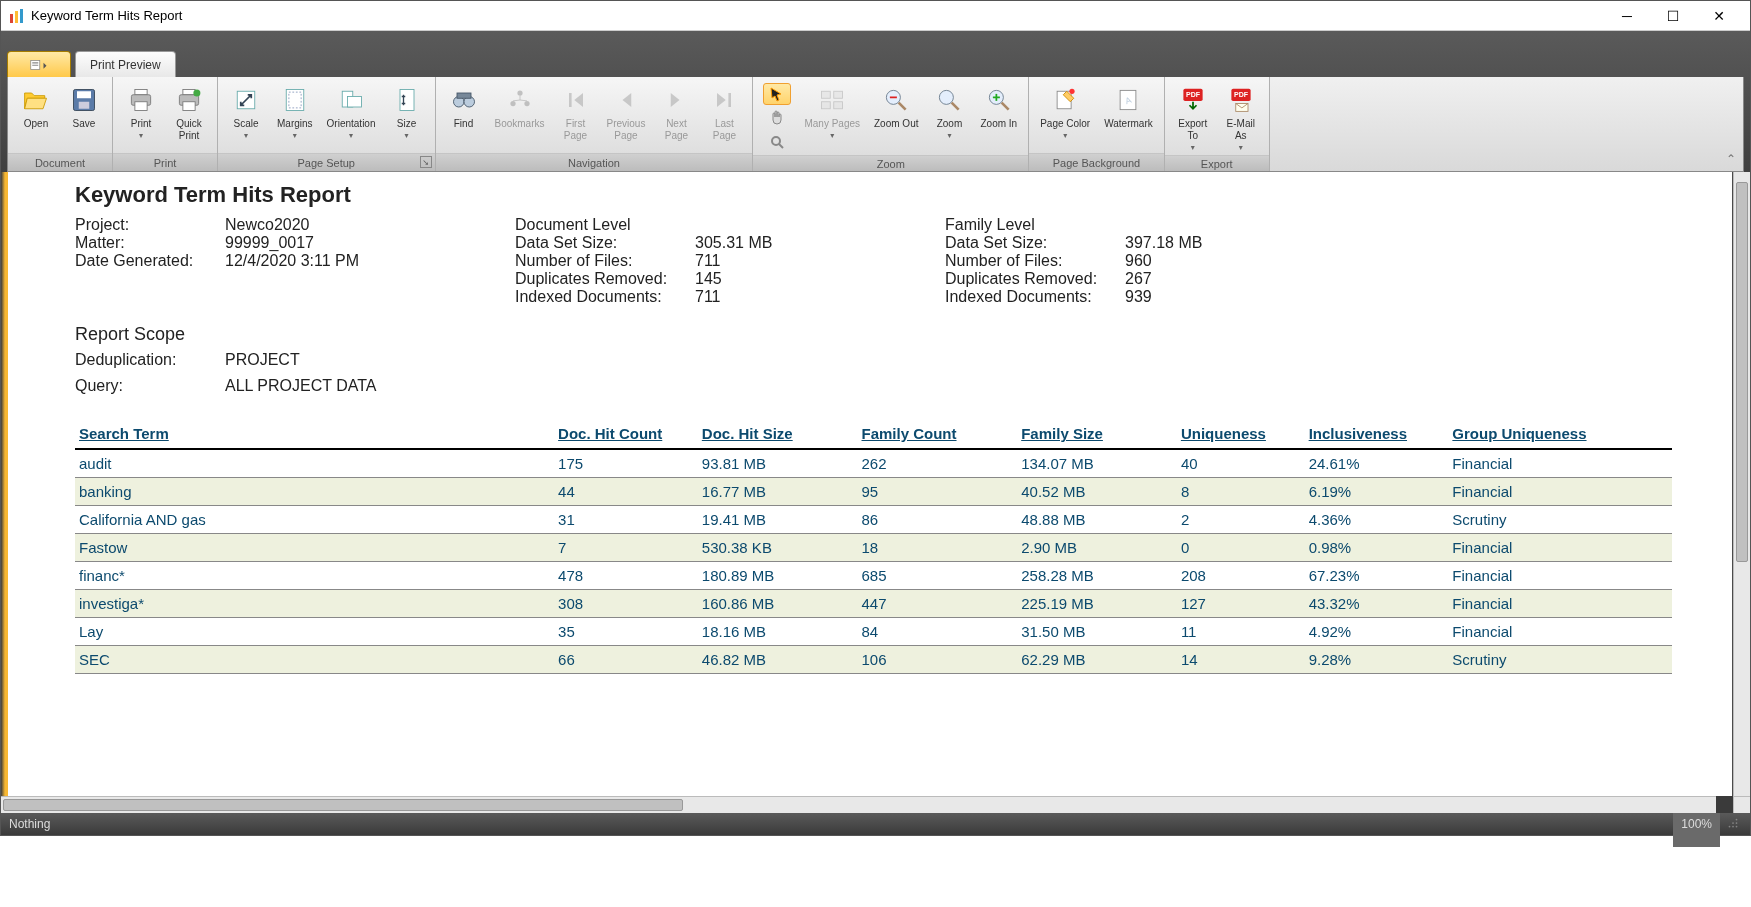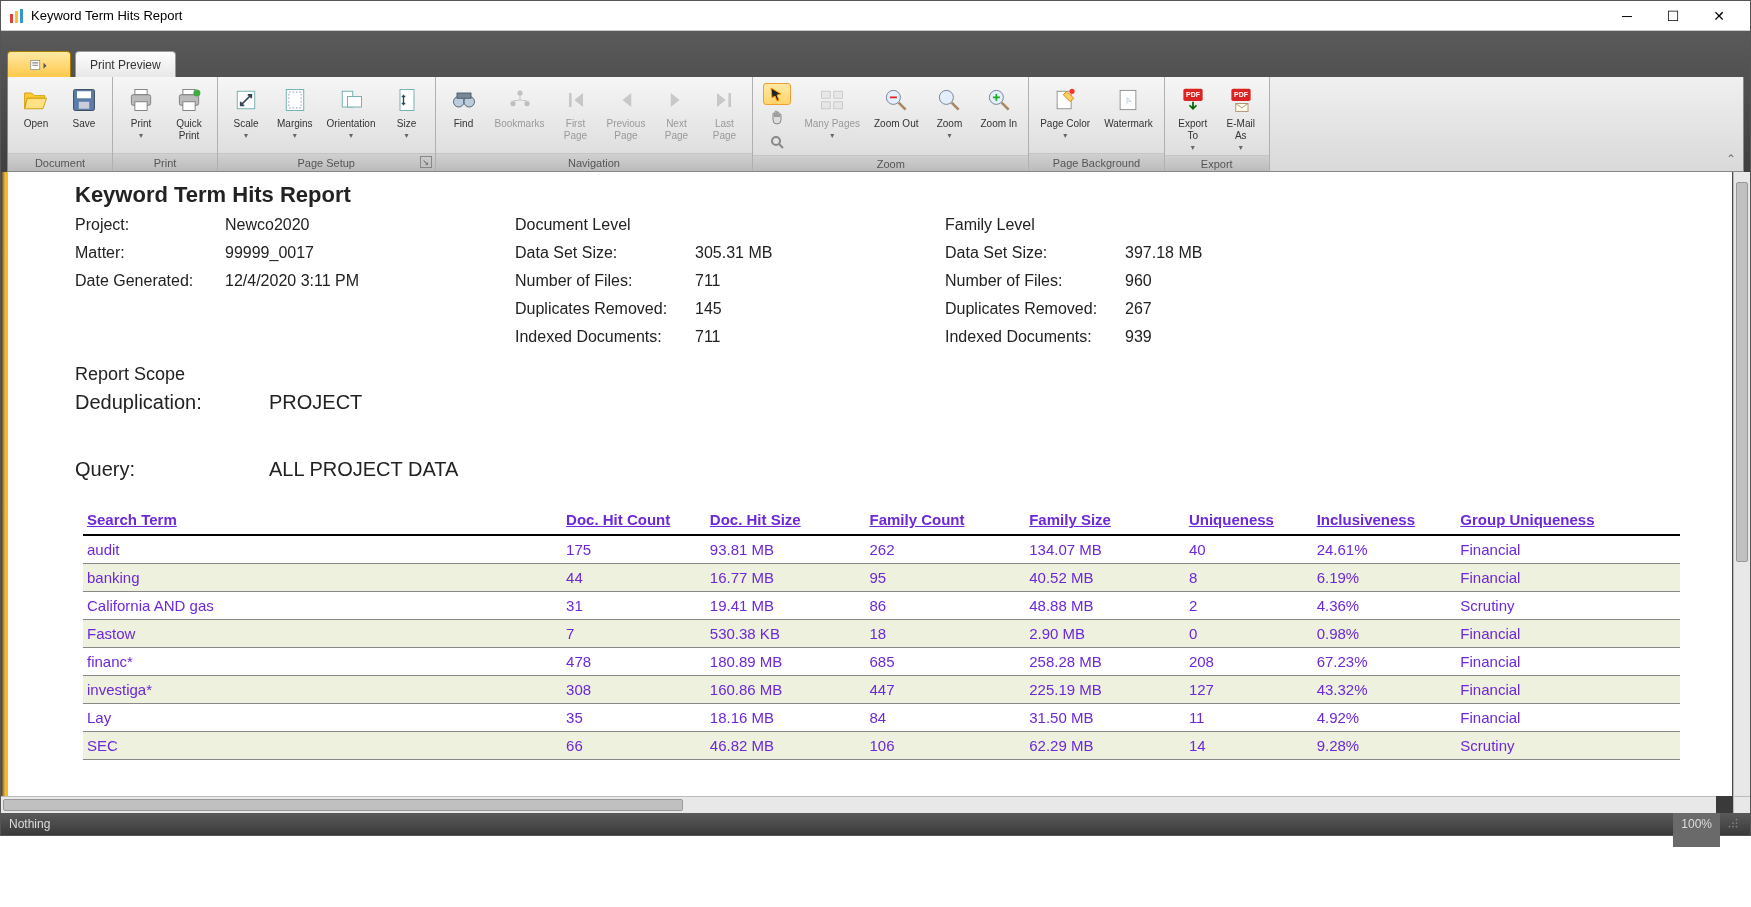--- a/index.html
+++ b/index.html
@@ -50,28 +50,28 @@
 .page { position:absolute; left:14px; right:18px; top:0; bottom:0; background:#fff; padding: 10px 60px 0 60px; overflow:hidden; }
 .scroll-v { position:absolute; right:0; top:0; bottom:0; width:17px; background:#e8e8e8; border-left:1px solid #bbb; }
 .scroll-v .thumb { position:absolute; left:2px; right:2px; top:10px; height:380px; background:#c0c0c0; border:1px solid #999; border-radius:2px; }
 .scroll-row { height:17px; background:#3a3a3a; display:flex; }
 .scroll-h { flex:1; background:#e8e8e8; border-top:1px solid #bbb; position:relative; margin-right:17px; }
 .scroll-h .thumb { position:absolute; top:2px; bottom:2px; left:2px; width:680px; background:#c0c0c0; border:1px solid #999; border-radius:2px; }
 .scroll-corner { width:17px; height:17px; background:#e8e8e8; border-top:1px solid #bbb; border-left:1px solid #bbb; }
 
 
 .report-title { font-size: 22px; font-weight: 600; color: #222; margin-bottom: 8px; }
-.meta-grid { display: grid; grid-template-columns: 150px 200px 90px 180px 160px 90px 180px 120px; font-size: 16px; color: #222; row-gap: 10px; }
+.meta-grid { display: grid; grid-template-columns: 150px 200px 90px 180px 160px 90px 180px 120px; font-size: 16px; color: #222; }
 .meta-grid .lblc { }
 .meta-grid .valc { }
 .meta-grid .colhdr { font-size:16px; }
 .section-title { font-size: 18px; font-weight: 500; margin-top: 18px; color:#222; }
-.scope-grid { display:grid; grid-template-columns: 150px 400px; font-size:20px; row-gap:8px; margin-top:6px; color:#222;gap:44px; }
-
-.data-table { width: 100%; border-collapse: collapse; margin-top: 24px; font-size: 15px; color:#6d28d9; table-layout: fixed; margin-left: 8px; }
+.scope-grid { display:grid; grid-template-columns: 150px 400px; font-size:16px; row-gap:8px; margin-top:6px; color:#222; }
+
+.data-table { width: 100%; border-collapse: collapse; margin-top: 24px; font-size: 15px; color:#0c4a6e; table-layout: fixed; }
 .data-table th { text-align: left; text-decoration: underline; font-weight: 700; padding: 6px 4px; border-bottom: 2px solid #000; white-space: nowrap;}
 .data-table td { padding: 5px 4px; border-bottom: 1px solid #888; }
 .data-table tbody tr:nth-child(even) { background: #eef1de; }
 
 
 .statusbar { height: 22px; background: linear-gradient(to bottom,#5a5a5a,#3a3a3a); color:#ddd; display:flex; align-items:center; font-size:12px; padding: 0 8px; }
 .statusbar .sb-left { flex:1; }
 .statusbar .zoom-box { background:#6a6a6a; padding:16px 8px; margin-left:4px; }
 .statusbar .resize-grip { width:16px; height:16px; margin-left:6px; opacity:.6; }
 </style>

